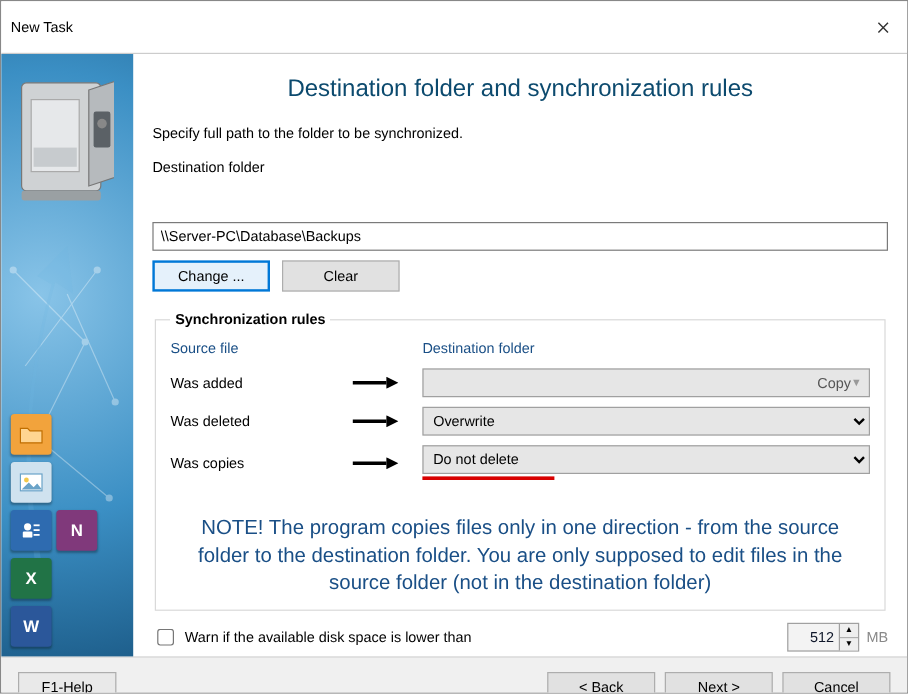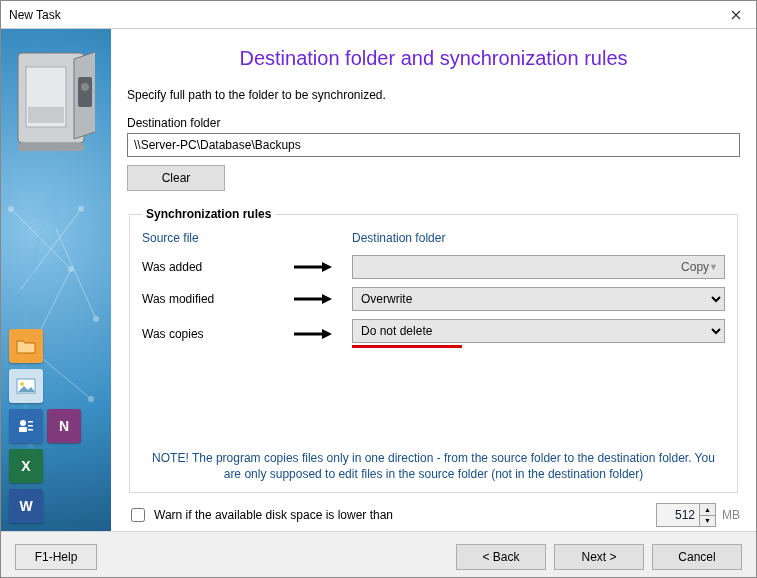--- a/index.html
+++ b/index.html
@@ -7,21 +7,21 @@
   body {
     font-family: "Segoe UI", Tahoma, sans-serif;
     font-size: 12px;
     background: #fff;
     width: 757px; height: 578px;
     border: 1px solid #888;
     position: relative;
     color: #000;
   }
   .titlebar {
-    height: 28px;
+    height: 44px;
     display:flex; align-items:center; justify-content:space-between;
     padding: 0 0 0 8px;
     border-bottom: 1px solid #ccc;
     background: #fff;
   }
   .titlebar .title { font-size: 12px; }
   .titlebar .close {
     width: 40px; height: 27px;
     display:flex; align-items:center; justify-content:center;
     font-size: 14px; font-family: sans-serif;
@@ -43,28 +43,28 @@
     width:34px; height:34px; border-radius:3px; box-shadow: 0 1px 2px rgba(0,0,0,.3);
     display:flex; align-items:center; justify-content:center;
     color:#fff; font-weight:bold; font-size:14px; font-family:"Segoe UI",sans-serif;
   }
   .iconstack-row { display:flex; gap:4px; }
   .content {
     flex:1; padding: 12px 16px 4px 16px;
     display:flex; flex-direction:column;
   }
   h1.page-title {
-    color:#6d28d9; font-size:20px; font-weight:normal;
+    color:#0c4a6e; font-size:20px; font-weight:normal;
     text-align:center; margin: 6px 0 18px 0;
   }
   .instr { margin-bottom: 14px; }
   .label-small { margin-bottom: 3px; }
   input.path {
     width:100%; height:24px; padding: 2px 6px;
-    border:1px solid #7a7a7a; font-size:12px; font-family:inherit;
+    border:1px solid #7a7a7a; font-size:12px; font-family:inherit;margin-top:36px;
   }
   .btn-row { margin-top:8px; display:flex; gap:10px; }
   .btn {
     height:26px; padding: 0 9px; min-width:98px;
     background:#e1e1e1; border:1px solid #adadad;
     display:inline-flex; align-items:center; justify-content:center;
     font-size:12px; cursor:default; font-family:inherit;
   }
   .btn.focused { border:2px solid #0078d7; background:#e5f1fb; padding:0 17px; }
   fieldset.rules {
@@ -87,21 +87,21 @@
     border:1px solid #a0a0a0; background:#e6e6e6; padding: 2px 4px;
   }
   .combo-disabled {
     color:#555; display:flex; align-items:center; justify-content:flex-end;
     padding: 0 6px;
   }
   .underline-red {
     height:3px; background:#d80000; width:110px; margin-top:2px; margin-left:0;
   }
   .note {
-    color:#1a4f86; font-size:12px; text-align:center;
+    color:#1a4f86; font-size:17px; text-align:center;
     margin-top:auto; padding:4px 6px 0 6px; line-height:1.35;
   }
   .warn-row {
     display:flex; align-items:center; gap:6px; margin-top:10px;
   }
   .warn-row input[type=checkbox]{ width:14px; height:14px; }
   .spin-wrap {
     margin-left:auto; display:flex; align-items:center; gap:6px;
   }
   .spinner {
@@ -197,20 +197,21 @@
   </div>
 
   <div class="content">
     <h1 class="page-title">Destination folder and synchronization rules</h1>
     <div class="instr">Specify full path to the folder to be synchronized.</div>
 
     <div class="label-small">Destination folder</div>
     <input class="path" type="text" value="\\Server-PC\Database\Backups" style="">
 
     <div class="btn-row">
+      <button class="btn focused">Change ...</button>
       <button class="btn">Clear</button>
     </div>
 
     <fieldset class="rules">
       <legend>Synchronization rules</legend>
       <div class="rules-grid">
         <div class="col-head">Source file</div>
         <div></div>
         <div class="col-head">Destination folder</div>
 
@@ -219,21 +220,21 @@
             <svg width="40" height="10" viewBox="0 0 40 10">
               <line x1="2" y1="5" x2="30" y2="5" stroke="#000" stroke-width="3"></line>
               <polygon points="30,0 40,5 30,10" fill="#000"></polygon>
             </svg>
           </div>
         <div class="combo-disabled">
           <span>Copy</span>
             <span style="color:#999;font-size:9px">▼</span>
         </div>
 
-        <div>Was modified</div>
+        <div>Was deleted</div>
         <div class="arrow">
             <svg width="40" height="10" viewBox="0 0 40 10">
               <line x1="2" y1="5" x2="30" y2="5" stroke="#000" stroke-width="3"></line>
               <polygon points="30,0 40,5 30,10" fill="#000"></polygon>
             </svg>
           </div>
         <select class="rule">
           <option>Overwrite</option>
         </select>
 

